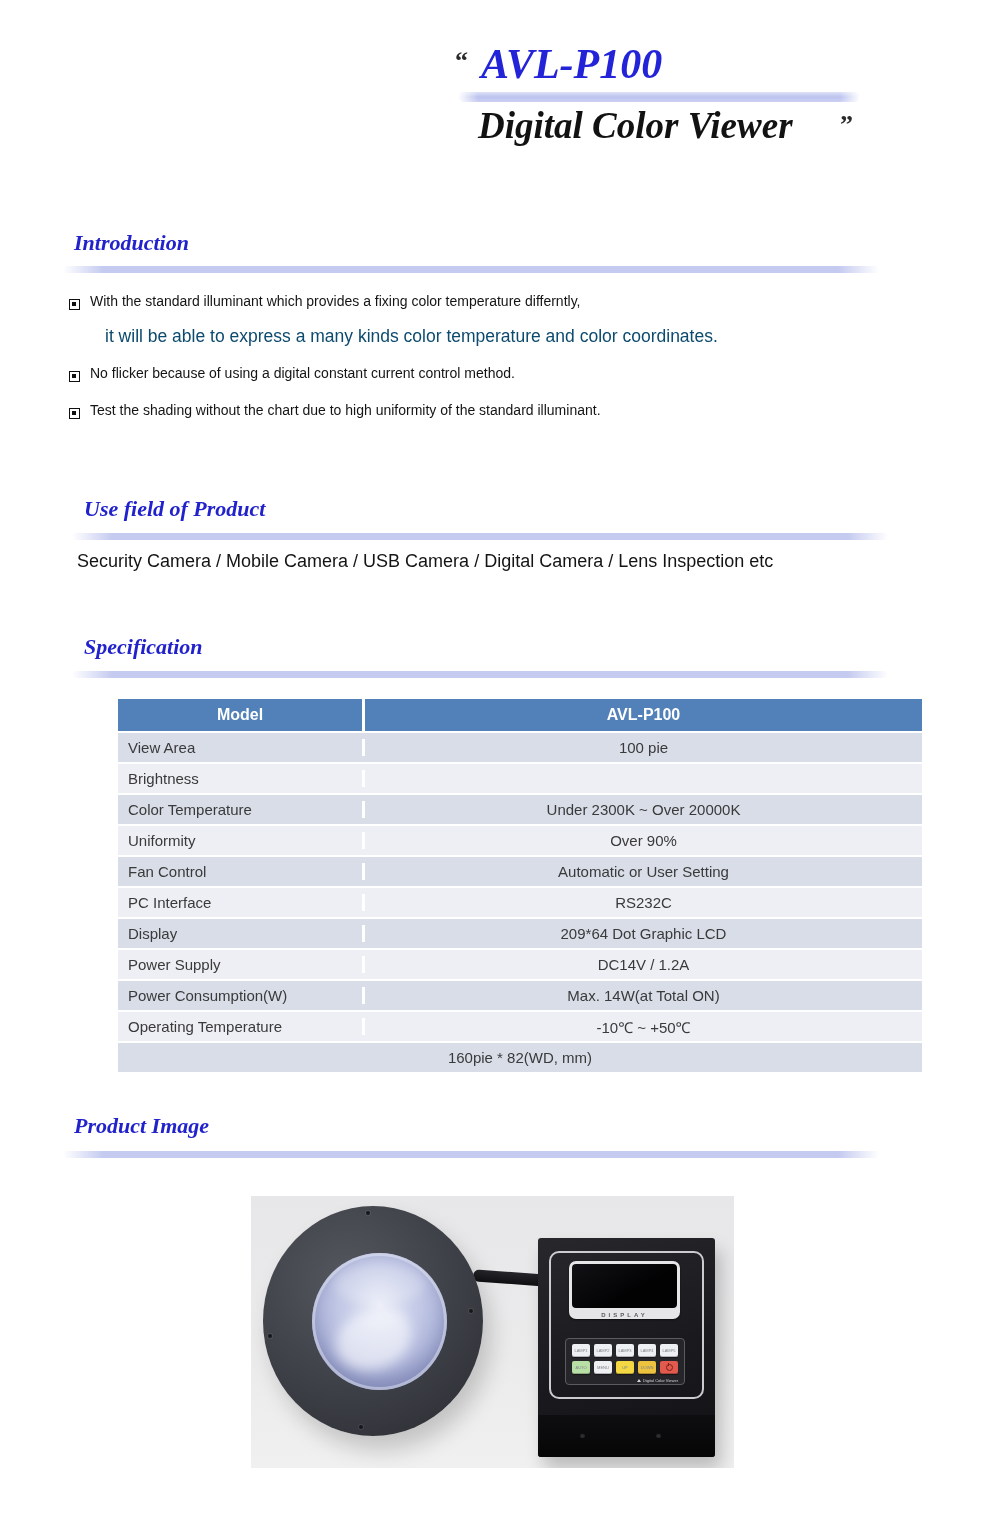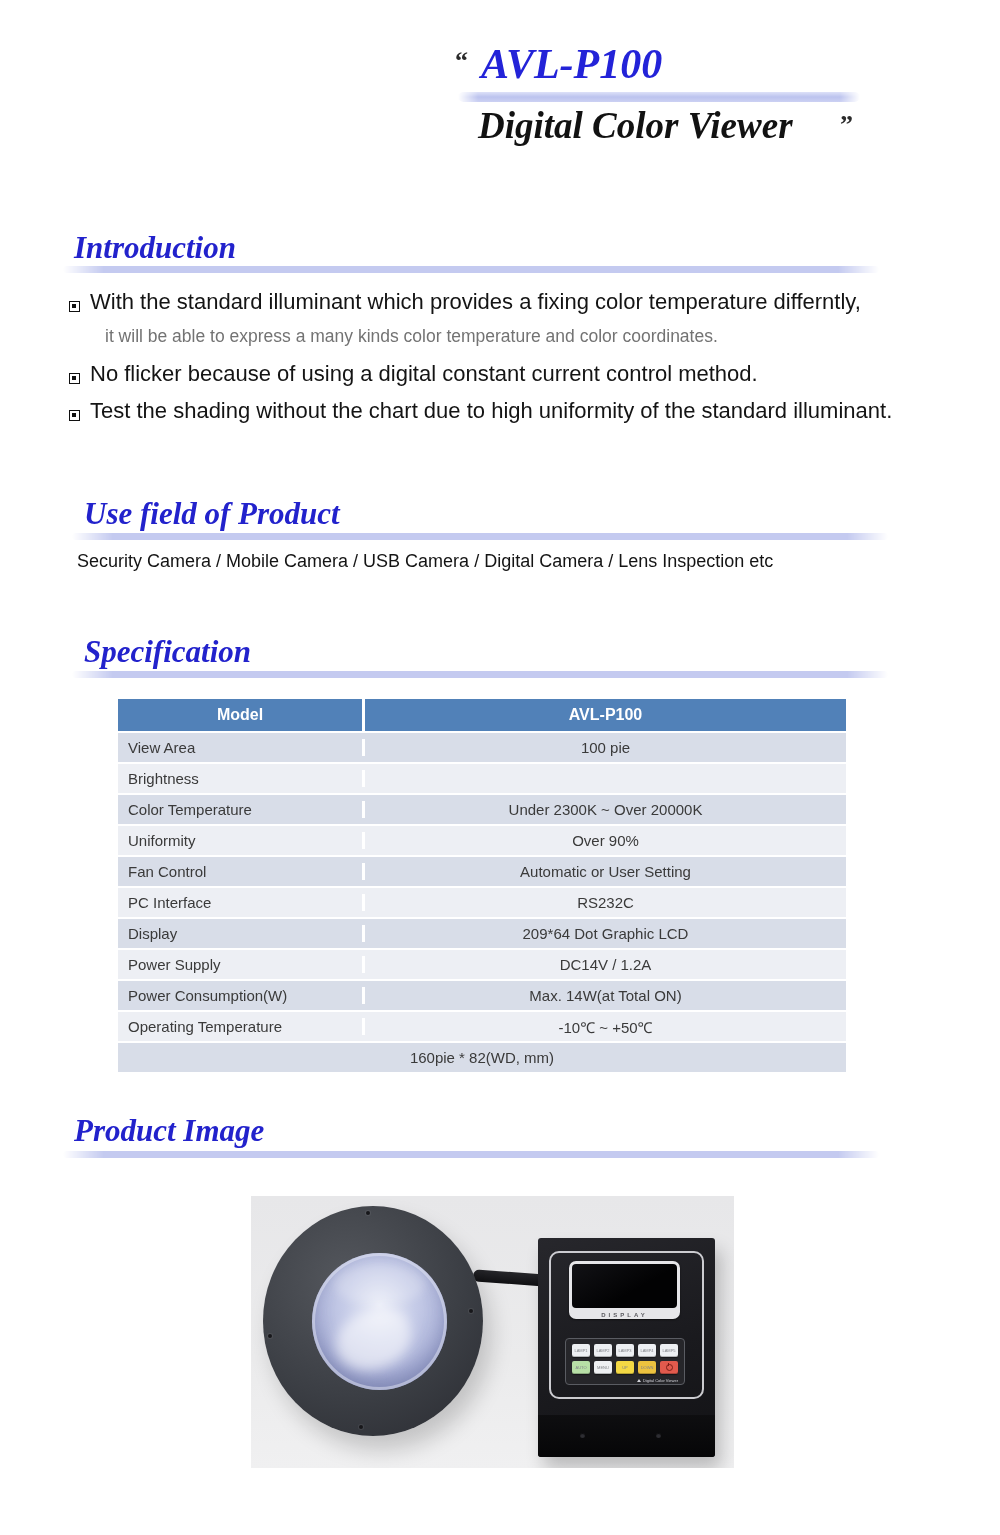--- a/index.html
+++ b/index.html
@@ -3,21 +3,21 @@
 <meta charset="utf-8">
 <style>
   html,body { margin:0; padding:0; background:#ffffff; }
   #page {
     position:relative; width:1000px; height:1535px; background:#ffffff;
     font-family:"Liberation Sans", sans-serif; overflow:hidden;
   }
   
   .serif-head {
     position:absolute; font-family:"Liberation Serif", serif;
-    font-style:italic; font-weight:bold; color:#2222cc; font-size:31px;
+    font-style:italic; font-weight:bold; color:#2222cc; font-size:22px;
     white-space:nowrap;
   }
   .quote {
     position:absolute; font-family:"Liberation Serif", serif;
     font-weight:bold; color:#2b2b2b; font-size:26px; line-height:1;
   }
   #title-model {
     position:absolute; left:481px; top:40px; font-family:"Liberation Serif", serif;
     font-style:italic; font-weight:bold; font-size:42px; color:#2323d8; white-space:nowrap;
   }
@@ -29,29 +29,29 @@
   .rule {
     position:absolute; height:7px; border-radius:4px; background:#c4caf0;
     -webkit-mask-image:linear-gradient(to right, transparent, #000 5%, #000 95%, transparent);
     mask-image:linear-gradient(to right, transparent, #000 5%, #000 95%, transparent);
     filter:blur(0.4px);
   }
   #title-rule { height:10px; border-radius:5px;
     background:linear-gradient(to bottom,#dde1f8 0%,#bcc3ee 50%,#ccd1f3 100%); }
   
   #intro-bullets { position:absolute; left:67px; top:291px; width:860px; }
-  .bullet-line { display:flex; align-items:flex-end; margin-bottom:14px;
-    font-size:22px; color:#141414; line-height:21px; }
+  .bullet-line { display:flex; align-items:center; margin-bottom:14px;
+    font-size:14px; color:#141414; line-height:21px; }
   .bullet-icon { width:9px; height:9px; border:1.5px solid #101010; margin:5px 10px 0 2px;
     position:relative; flex:none; }
   .bullet-icon::after { content:""; position:absolute; left:2px; top:2px; width:4px; height:4px; background:#101010; }
-  .continuation { margin-left:38px; margin-bottom:16px; font-size:17.5px; color:#737373; line-height:21px; }
+  .continuation { margin-left:38px; margin-bottom:16px; font-size:17.5px; color:#0c4a6e; line-height:21px; }
   .body-text { position:absolute; font-size:18px; color:#141414; white-space:nowrap; }
   
-  #spec-table { position:absolute; left:118px; top:699px; width:728px; font-size:15px; color:#3a3a3a; }
+  #spec-table { position:absolute; left:118px; top:699px; width:804px; font-size:15px; color:#3a3a3a; }
   .t-header { display:flex; height:32px; background:#5181b8; color:#ffffff; font-weight:bold; font-size:16px; }
   .t-row { display:flex; height:29px; border-top:2px solid #ffffff;align-items:center; }
   .t-row.odd  { background:#d8dde8; }
   .t-row.even { background:#edeff4; }
   .c-left  { width:247px; border-right:3px solid #ffffff; display:flex; align-items:center; padding-left:10px; box-sizing:border-box; }
   .c-right { flex:1; display:flex; align-items:center; justify-content:center; }
   .t-header .c-left { justify-content:center; padding-left:0; }
   
   #photo { position:absolute; left:251px; top:1196px; width:483px; height:272px;
     background:linear-gradient(to bottom,#e7e7e9 0%,#ebebec 60%,#f0f0f1 100%); overflow:hidden; }

